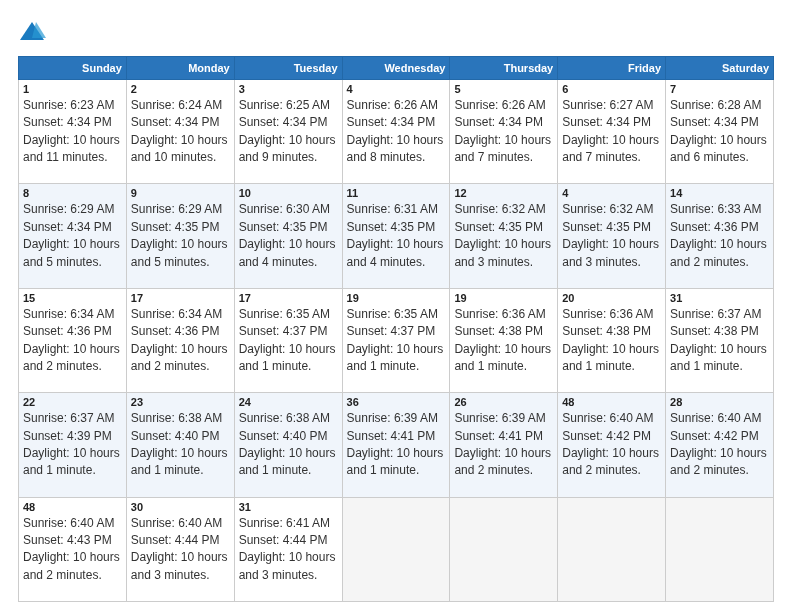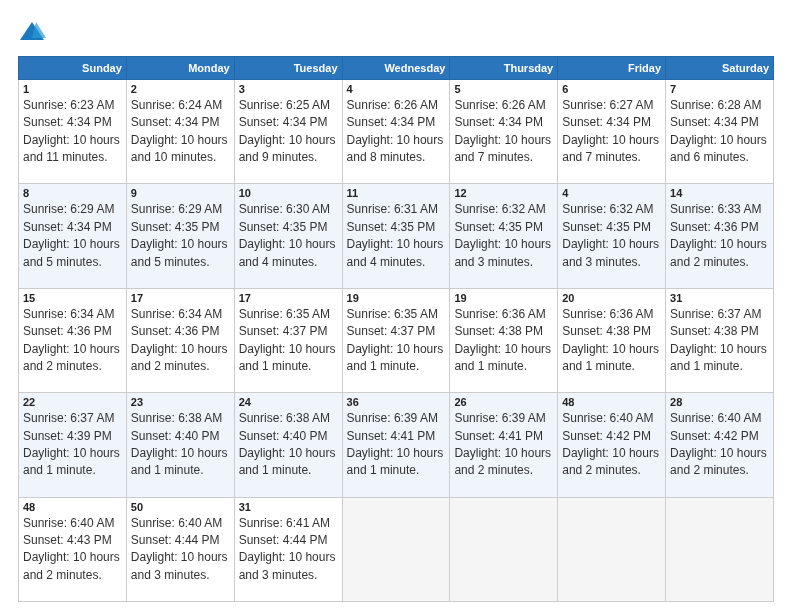--- a/index.html
+++ b/index.html
@@ -260,21 +260,21 @@
             <span class="day-num">28</span>
             <div class="day-info">Sunrise: 6:40 AM<br>Sunset: 4:42 PM<br>Daylight: 10 hours and 2 minutes.</div>
           </td>
         </tr>
         <tr>
           <td>
             <span class="day-num">48</span>
             <div class="day-info">Sunrise: 6:40 AM<br>Sunset: 4:43 PM<br>Daylight: 10 hours and 2 minutes.</div>
           </td>
           <td>
-            <span class="day-num">50</span>
+            <span class="day-num">30</span>
             <div class="day-info">Sunrise: 6:40 AM<br>Sunset: 4:44 PM<br>Daylight: 10 hours and 3 minutes.</div>
           </td>
           <td>
             <span class="day-num">31</span>
             <div class="day-info">Sunrise: 6:41 AM<br>Sunset: 4:44 PM<br>Daylight: 10 hours and 3 minutes.</div>
           </td>
           <td class="empty"></td>
           <td class="empty"></td>
           <td class="empty"></td>
           <td class="empty"></td>

